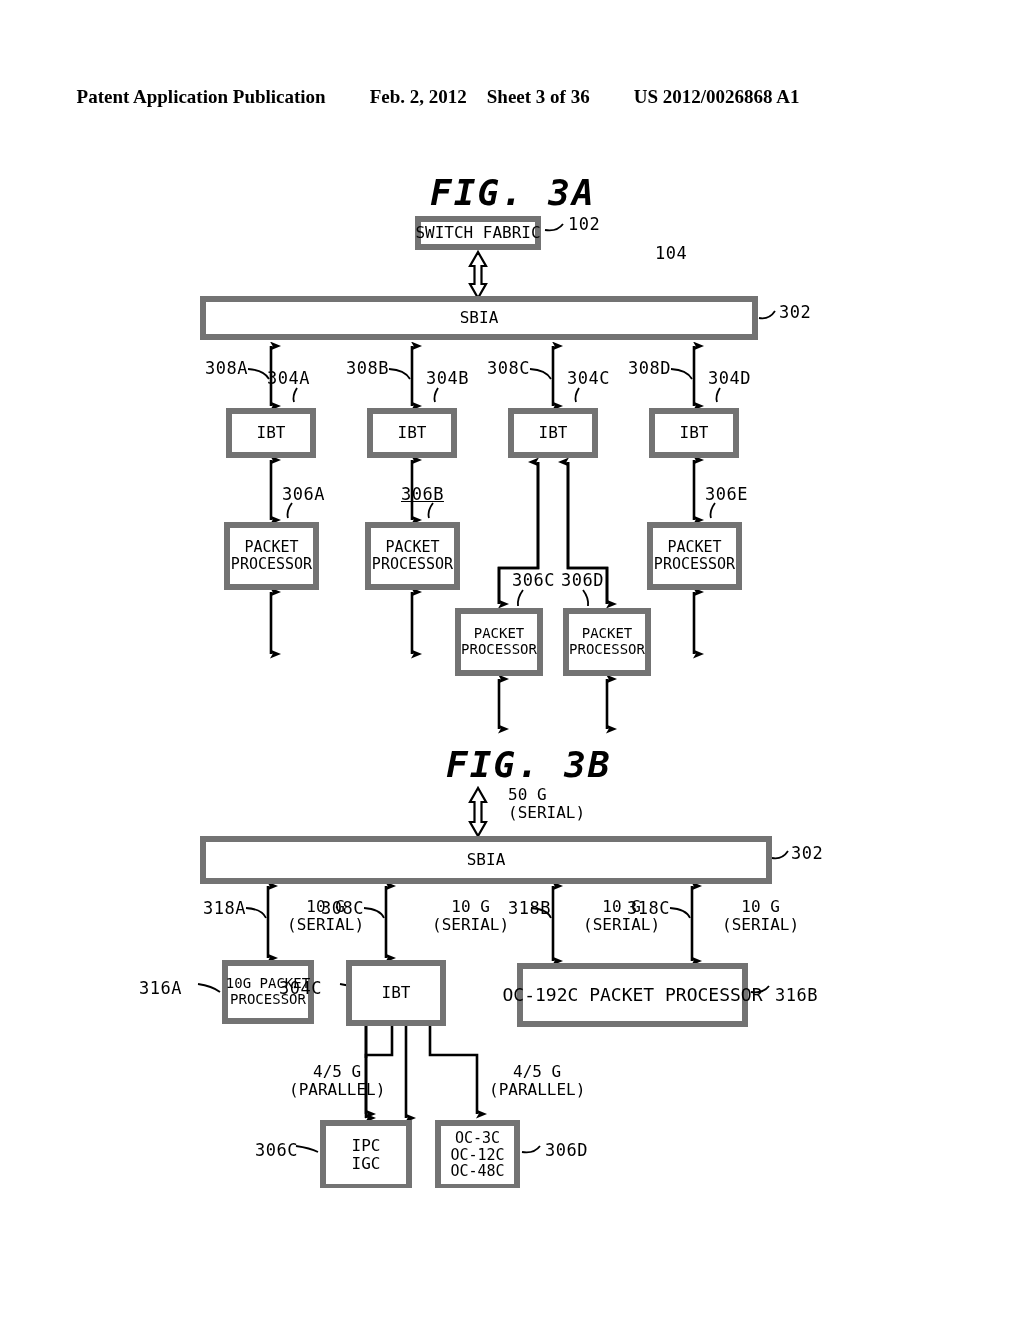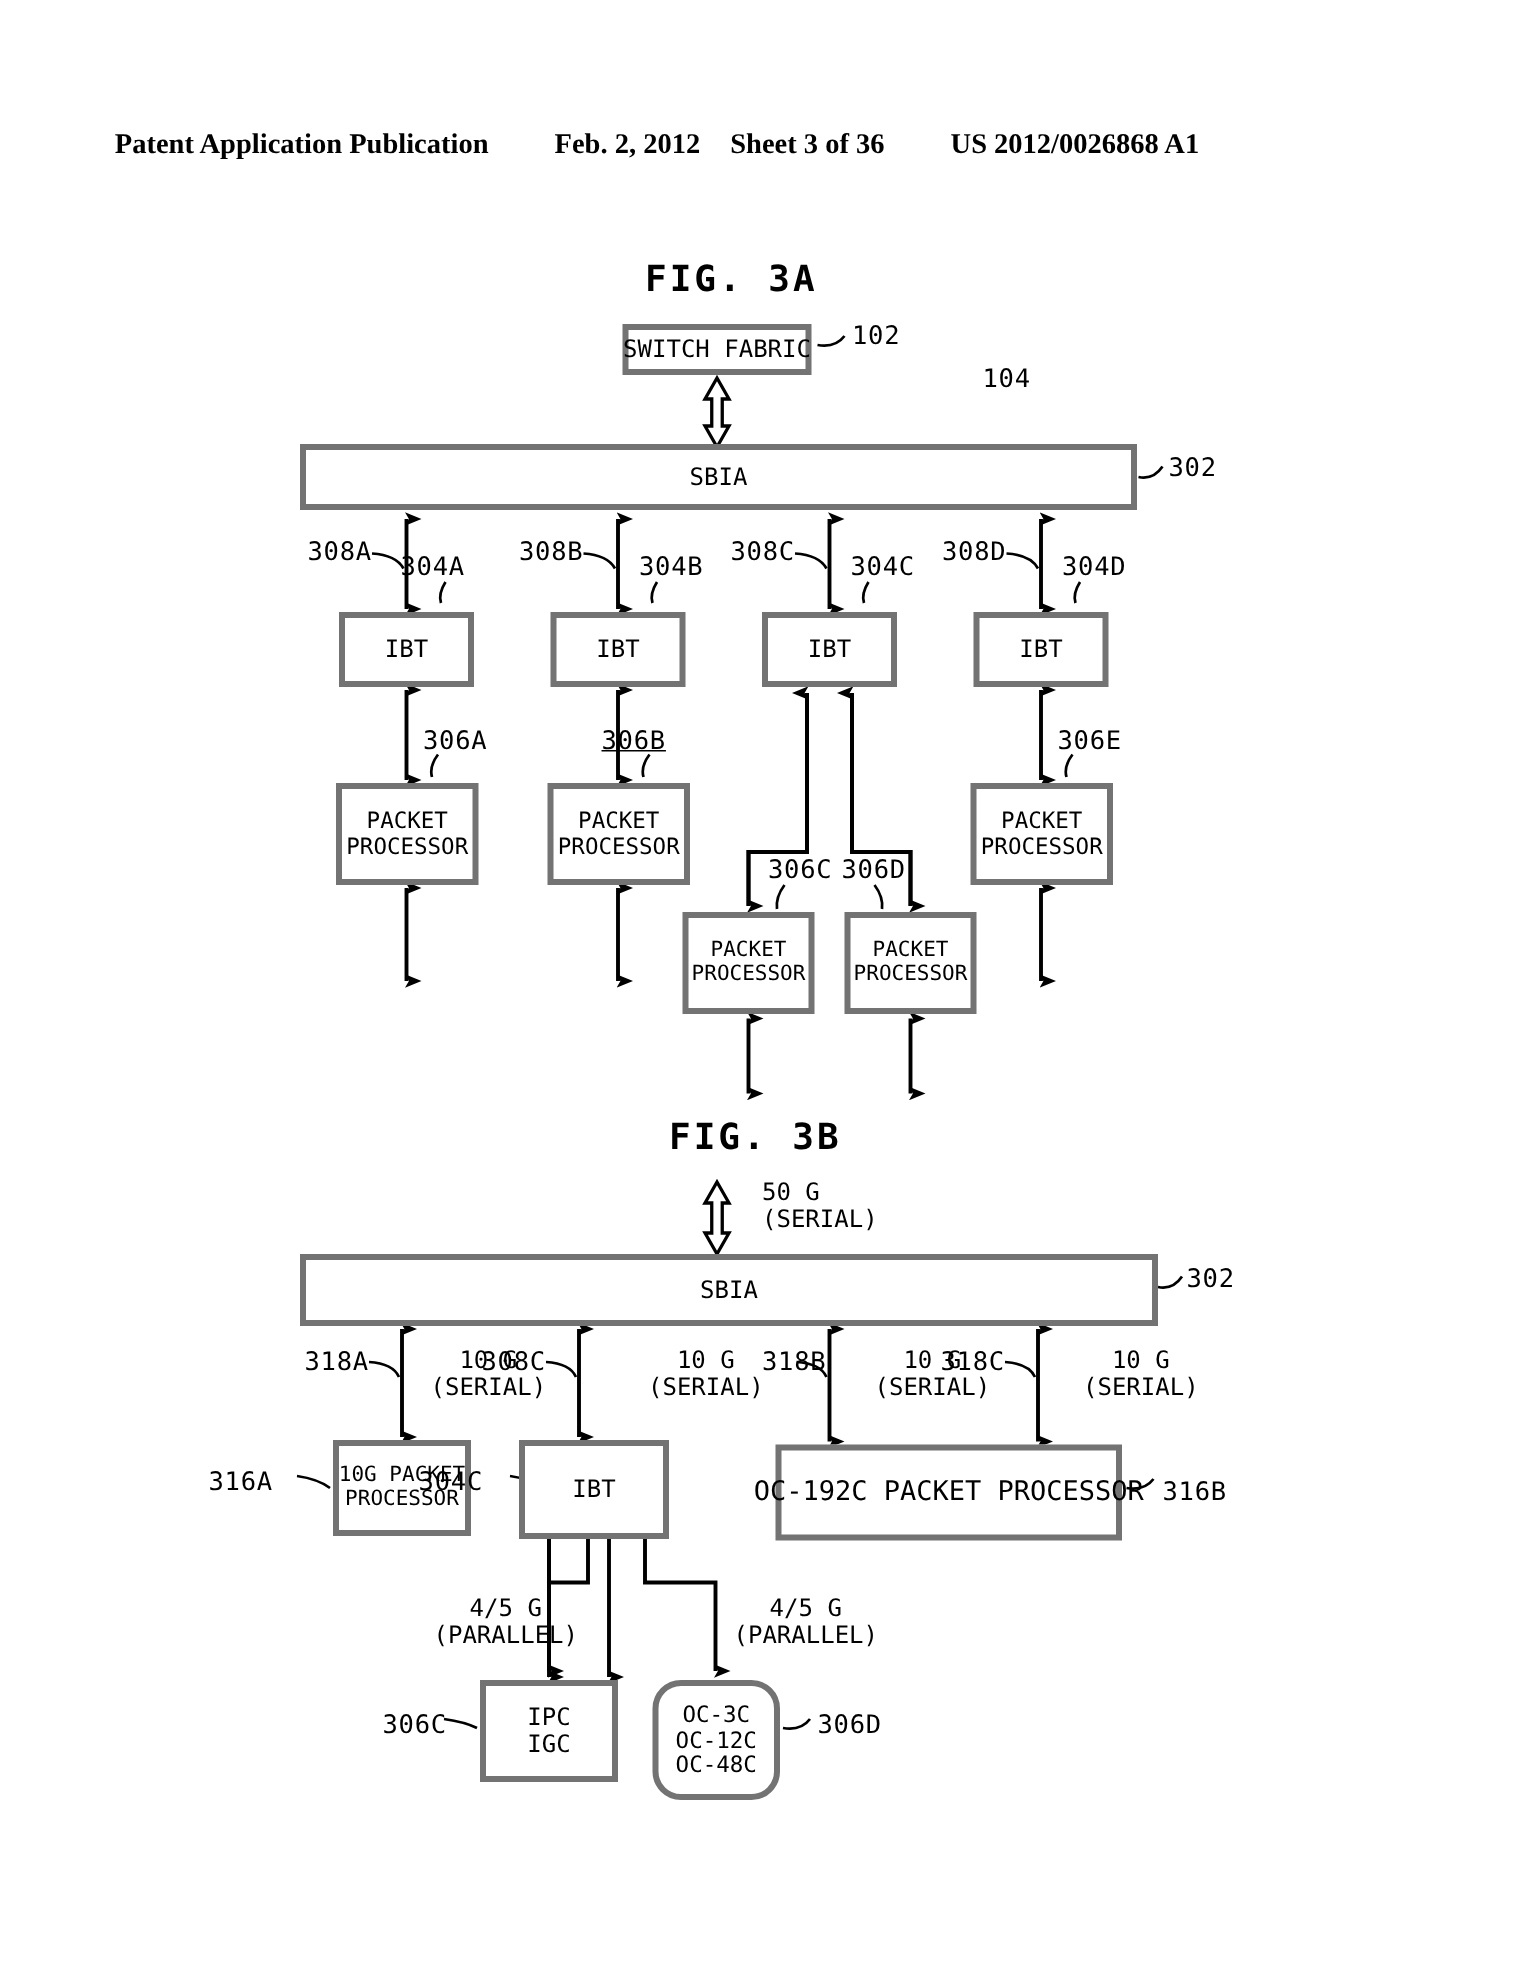--- a/index.html
+++ b/index.html
@@ -33,31 +33,32 @@
   }
   .pub-header .seg { display: inline-block; }
   .pub-header .gap1 { width: 44px; }
   .pub-header .gap2 { width: 20px; }
   .pub-header .gap3 { width: 44px; }
 
   
   .fig-title {
     position: absolute;
     font-family: "DejaVu Sans Mono", monospace;
-    font-size: 24px;
+    font-size: 36px;
+    font-style: italic;
     font-weight: bold;
     letter-spacing: 2px;
     white-space: nowrap;
   }
 
   
   .box {
     position: absolute;
     box-sizing: border-box;
-    border: 4px solid #737373;
+    border: 6px solid #737373;
     background: #fff;
     display: flex;
     flex-direction: column;
     align-items: center;
     justify-content: center;
     text-align: center;
     font-family: "DejaVu Sans Mono", monospace;
     line-height: 1.12;
     letter-spacing: 0px;
     z-index: 4;
@@ -354,18 +355,18 @@
   <span class="ln">4/5 G</span><br>
   <span class="ln">(PARALLEL)</span>
 </div>
 
 <div class="box" style="left:320px; top:1120px; width:92px; height:68px; font-size:16px; border-bottom-width:4px;">
   <span class="ln">IPC</span>
   <span class="ln">IGC</span>
 </div>
 <div class="ref" style="left:255px; top:1140px;">306C</div>
 
-<div class="box" style="left:435px; top:1120px; width:85px; height:80px; font-size:15px; border-bottom-width:4px;border-radius:19px;">
+<div class="box" style="left:435px; top:1120px; width:85px; height:68px; font-size:15px; border-bottom-width:4px;">
   <span class="ln">OC-3C</span>
   <span class="ln">OC-12C</span>
   <span class="ln">OC-48C</span>
 </div>
 <div class="ref" style="left:545px; top:1140px;">306D</div>
 
 </body></html>

